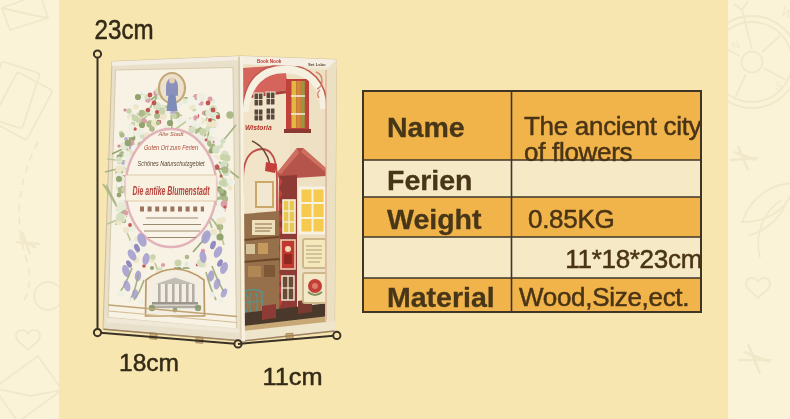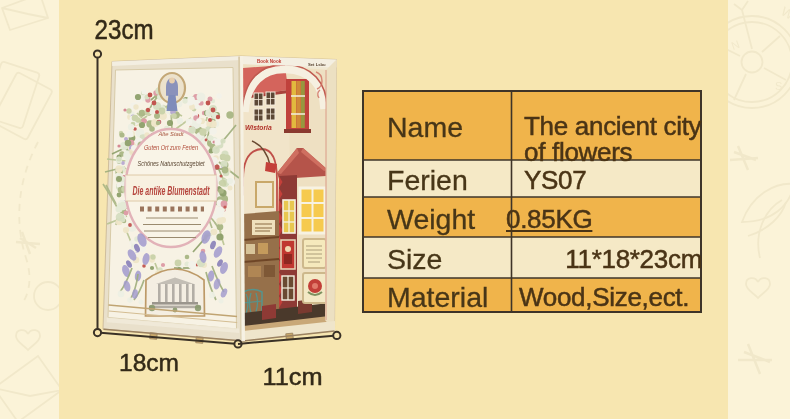--- a/index.html
+++ b/index.html
@@ -1,19 +1,19 @@
 <!DOCTYPE html>
 <html><head>
 <meta charset="utf-8">
 <style>
   html,body{margin:0;padding:0;}
   body{width:790px;height:419px;position:relative;overflow:hidden;
        background:#f7e6b0;font-family:"Liberation Sans",sans-serif;}
   .abs{position:absolute;}
-  .cellL{position:absolute;color:#473618;font-size:28.5px;font-weight:400;-webkit-text-stroke:0.3px #473618;}
+  .cellL{position:absolute;color:#473618;font-size:28.5px;font-weight:700;-webkit-text-stroke:0.3px #473618;}
   .cellR{position:absolute;color:#4a3416;font-size:26px;font-weight:400;-webkit-text-stroke:0.5px #4a3416;white-space:nowrap;letter-spacing:-0.3px;}
 </style>
 </head>
 <body>
 
 <div class="abs" style="left:0;top:0;width:59px;height:419px;background:#fbf3d8;"></div>
 
 <div class="abs" style="left:728px;top:0;width:62px;height:419px;background:#fbf3d8;"></div>
 
 <svg class="abs" style="left:0;top:0" width="790" height="419" viewBox="0 0 790 419" fill="none">
@@ -702,26 +702,24 @@
       <line x1="149.5" y1="0" x2="149.5" y2="223"></line>
     </g>
   </svg>
 
   <div class="cellL" style="left:25px;top:2px;height:70px;line-height:70px;">Name</div>
 
   <div class="cellR" style="left:162px;top:10.5px;line-height:26.3px;margin-top:12px;">The ancient city<br>of flowers</div>
 
   <div class="cellL" style="left:25px;top:72px;height:37px;line-height:37px;">Ferien</div>
 
-  <div class="cellR" style="left:162px;top:72px;width:178px;height:37px;line-height:37px;">YS07</div>
 
   <div class="cellL" style="left:25px;top:109px;height:40px;line-height:40px;text-align:center;">Weight</div>
 
-  <div class="cellR" style="left:144px;top:109px;width:178px;height:40px;line-height:40px;text-decoration:underline;">0.85KG</div>
-
-  <div class="cellL" style="left:25px;top:149px;height:41px;line-height:41px;">Size</div>
+  <div class="cellR" style="left:166px;top:109px;width:178px;height:40px;line-height:40px;">0.85KG</div>
+
 
   <div class="cellR" style="left:162px;top:149px;width:178px;height:41px;line-height:41px;text-align:right;">11*18*23cm</div>
 
   <div class="cellL" style="left:25px;top:189.5px;height:35px;line-height:35px;">Material</div>
 
   <div class="cellR" style="left:157px;top:189.5px;width:183px;height:35px;line-height:35px;">Wood,Size,ect.</div>
 </div>
 
 </body></html>

